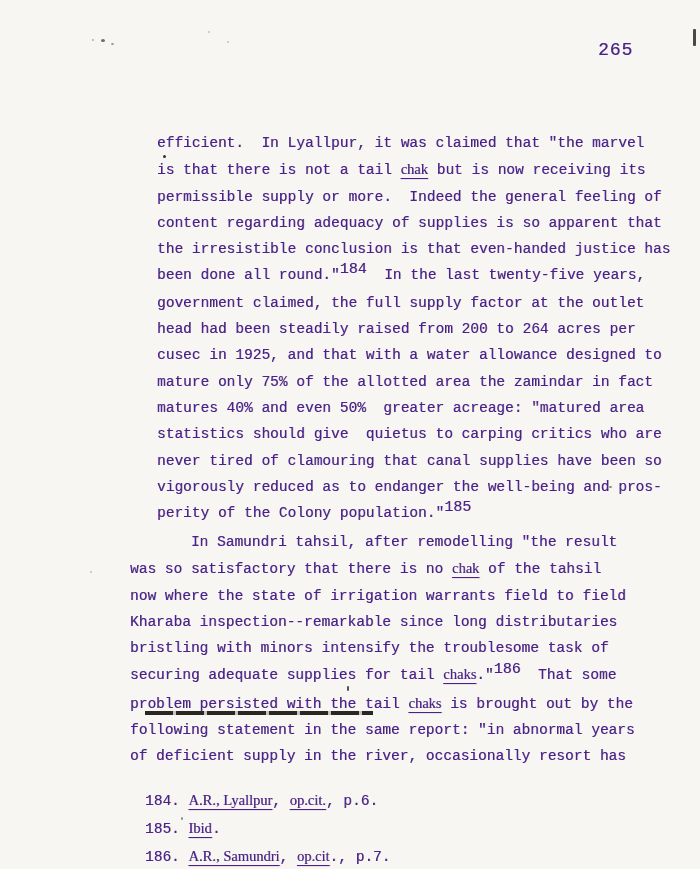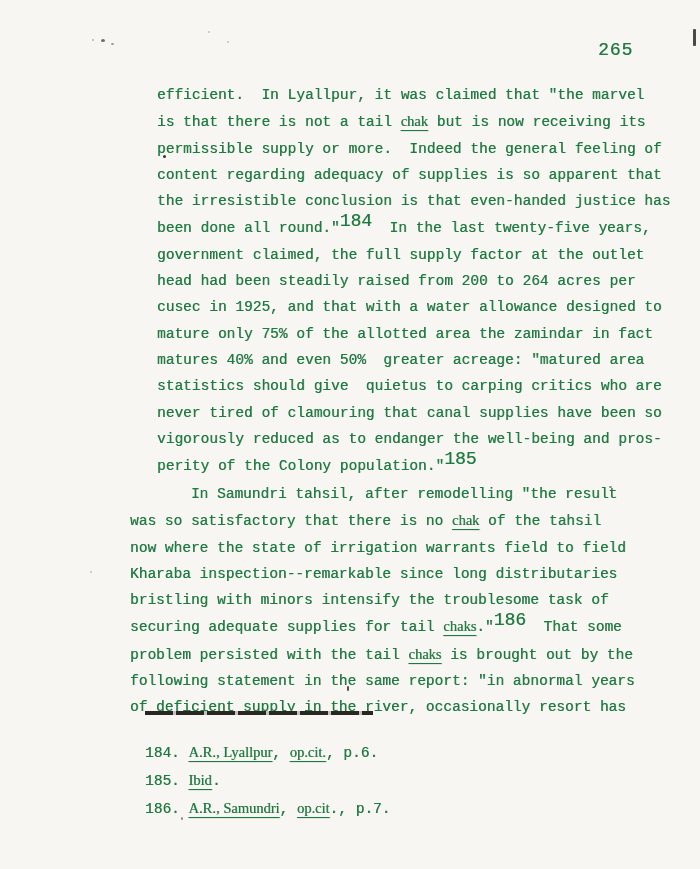--- a/index.html
+++ b/index.html
@@ -18,34 +18,35 @@
     top: 40px;
     font-size: 18px;
     letter-spacing: 1px;
     text-shadow: 0.5px 0.2px 0 rgba(28,27,25,0.5);
   }
   .para, .footnotes {
     position: absolute;
     font-size: 14.5px;
     white-space: pre;
     text-shadow: 0.5px 0.2px 0 rgba(28,27,25,0.45);
+    margin-top: 48px;
   }
   .para { line-height: 26.3px; }
   .para1 { left: 157px; top: 82px; }
   .para2 { left: 130px; top: 481px; }
   .footnotes { left: 145px; top: 739px; line-height: 27px; }
   .tline { white-space: pre; }
   .u {
     text-decoration: underline;
     text-underline-offset: 3.5px;
     text-decoration-thickness: 1.3px;
     font-family: Liberation Serif, serif;
   }
   .sup {
-    font-size: 18px;
+    font-size: 15px;
     position: relative;
     top: -6px;
   }
   .fn-sep {
     position: absolute;
     left: 145px;
     top: 711px;
     width: 228px;
     height: 3.5px;
     background: repeating-linear-gradient(90deg,
@@ -59,21 +60,21 @@
     top: 29px;
     width: 3px;
     height: 17px;
     background: #4b4845;
     border-radius: 1px;
   }
 </style>
 </head>
 <body>
 
-<div class="page" style="background: rgb(247, 246, 243); color: #15803d;">
+<div class="page" style="background: rgb(247, 246, 243); color: #4c1d95;">
 
   <div class="page-number">265</div>
 
   <div class="edge-tick"></div>
 
   <div class="speck" style="left:92px;  top:39px;  width:2px; height:2px; background:#b5b2ac;"></div>
   <div class="speck" style="left:101px; top:39px;  width:4px; height:3px; background:#6f6c66;"></div>
   <div class="speck" style="left:111px; top:43px;  width:3px; height:2px; background:#9b988f;"></div>
   <div class="speck" style="left:208px; top:31px;  width:2px; height:2px; background:#c4c1ba;"></div>
   <div class="speck" style="left:227px; top:41px;  width:2px; height:2px; background:#c8c5be;"></div>

